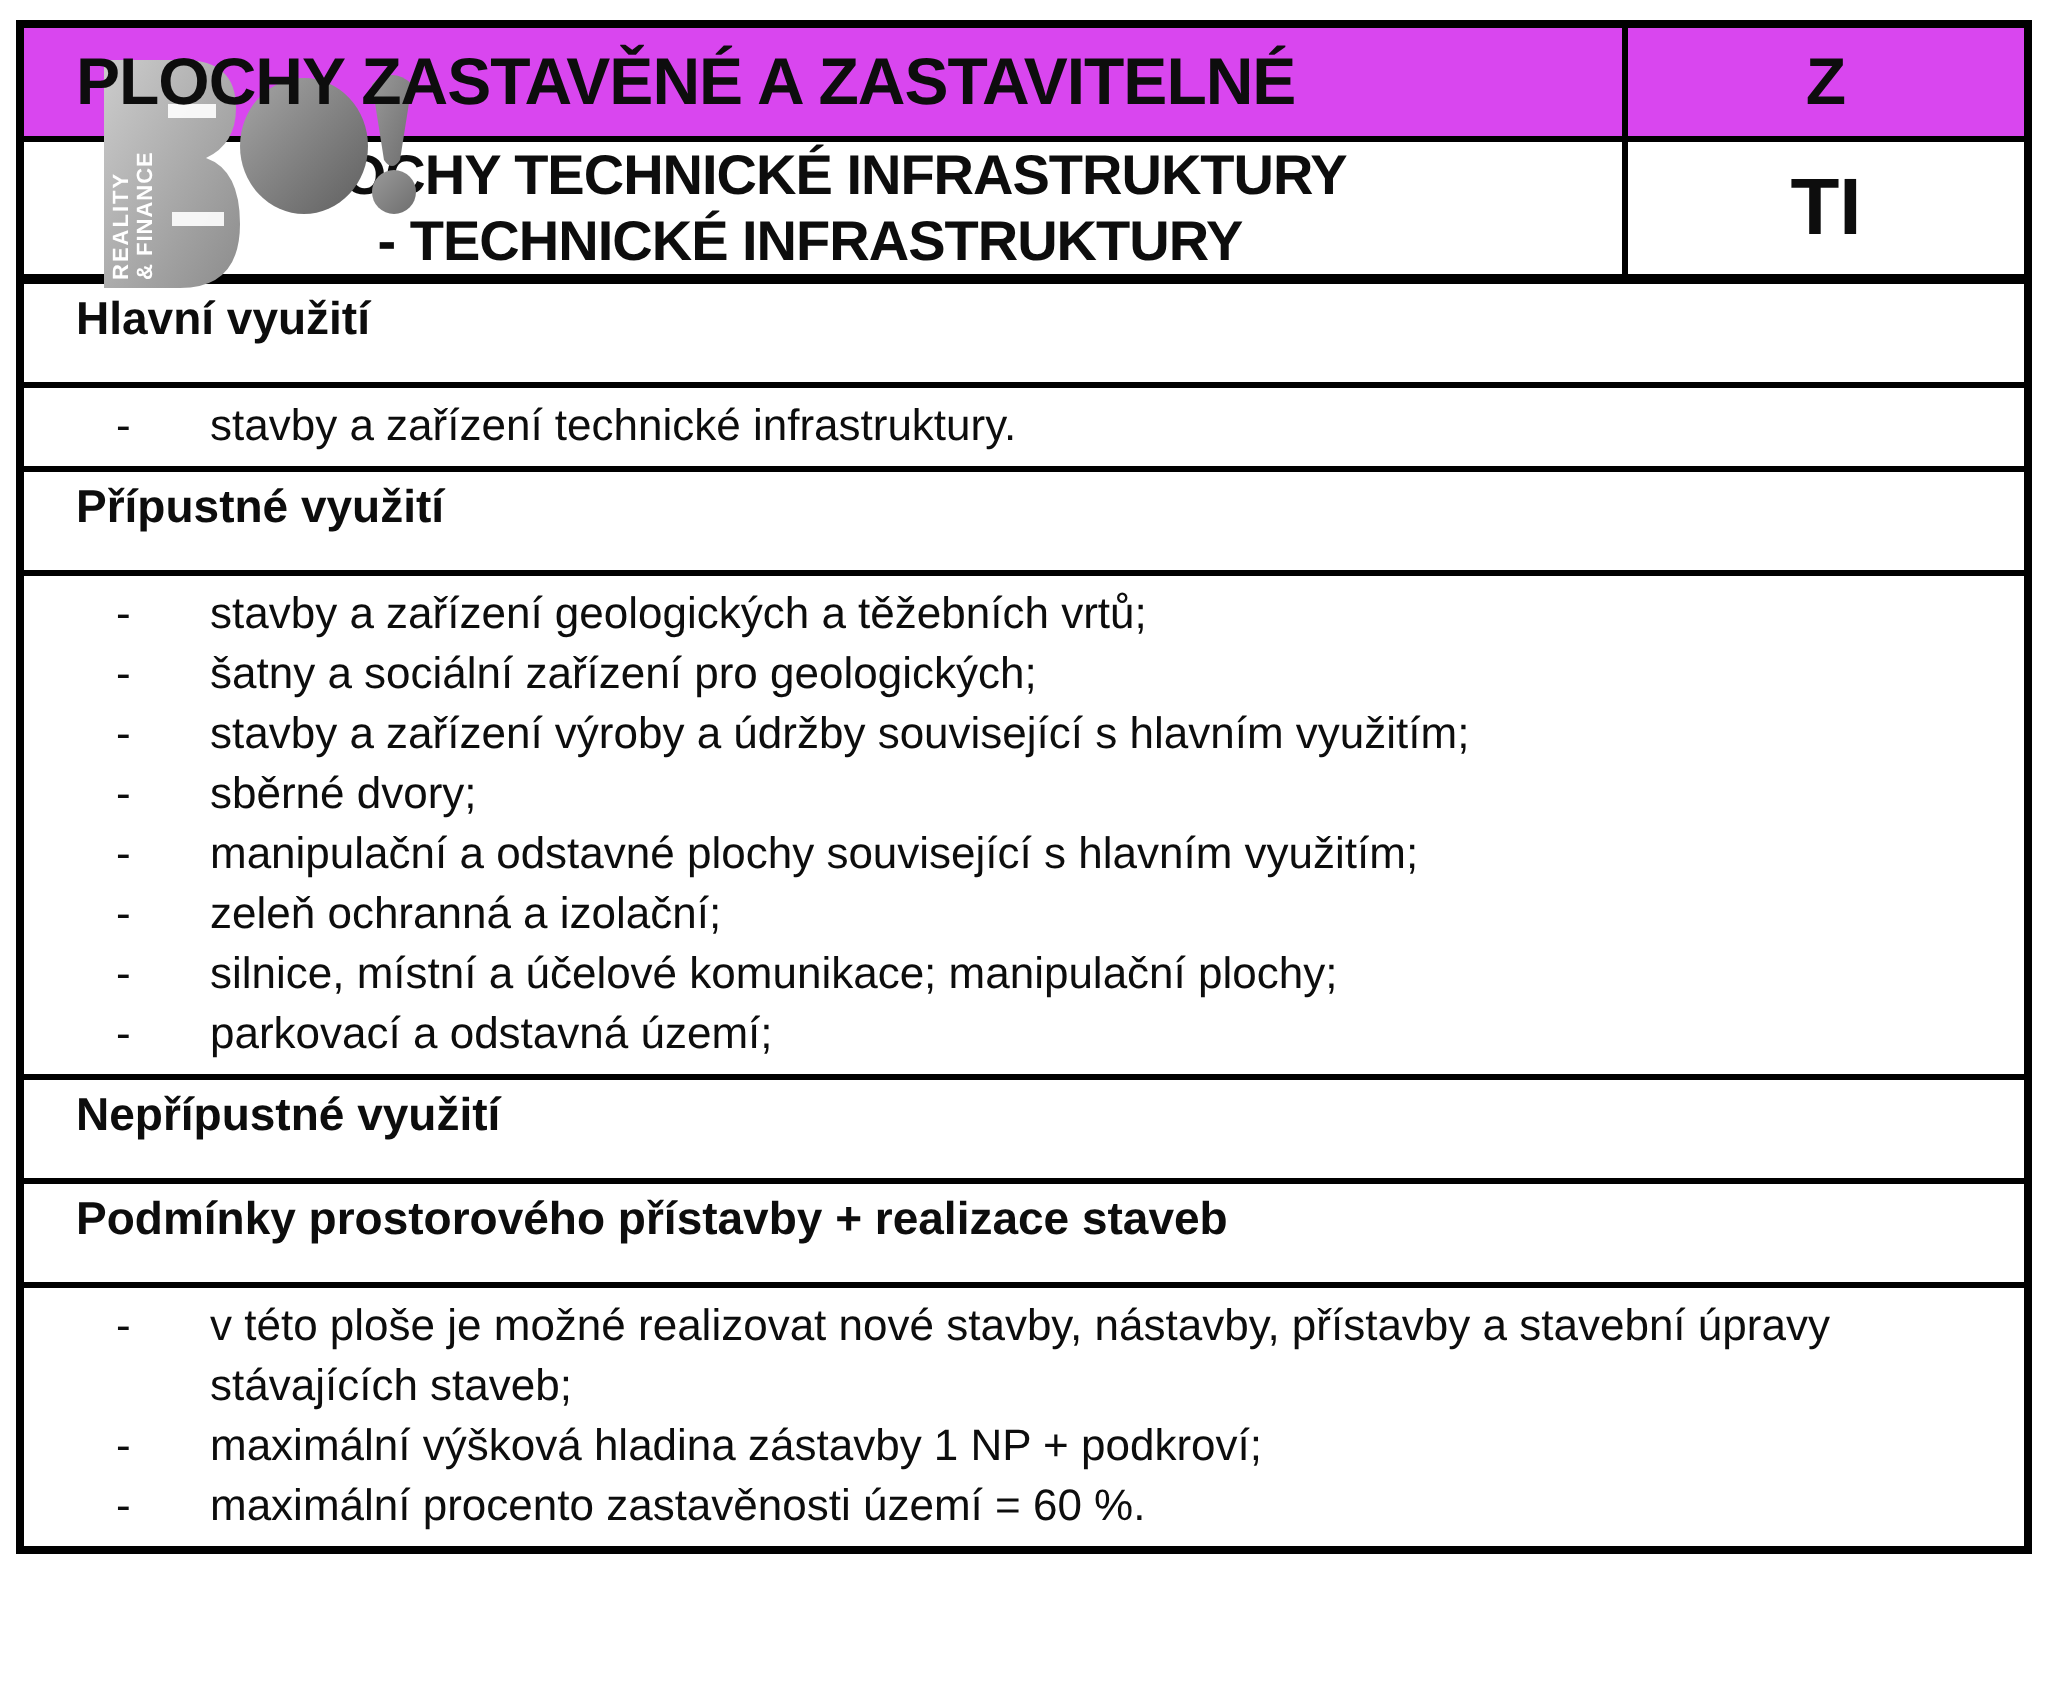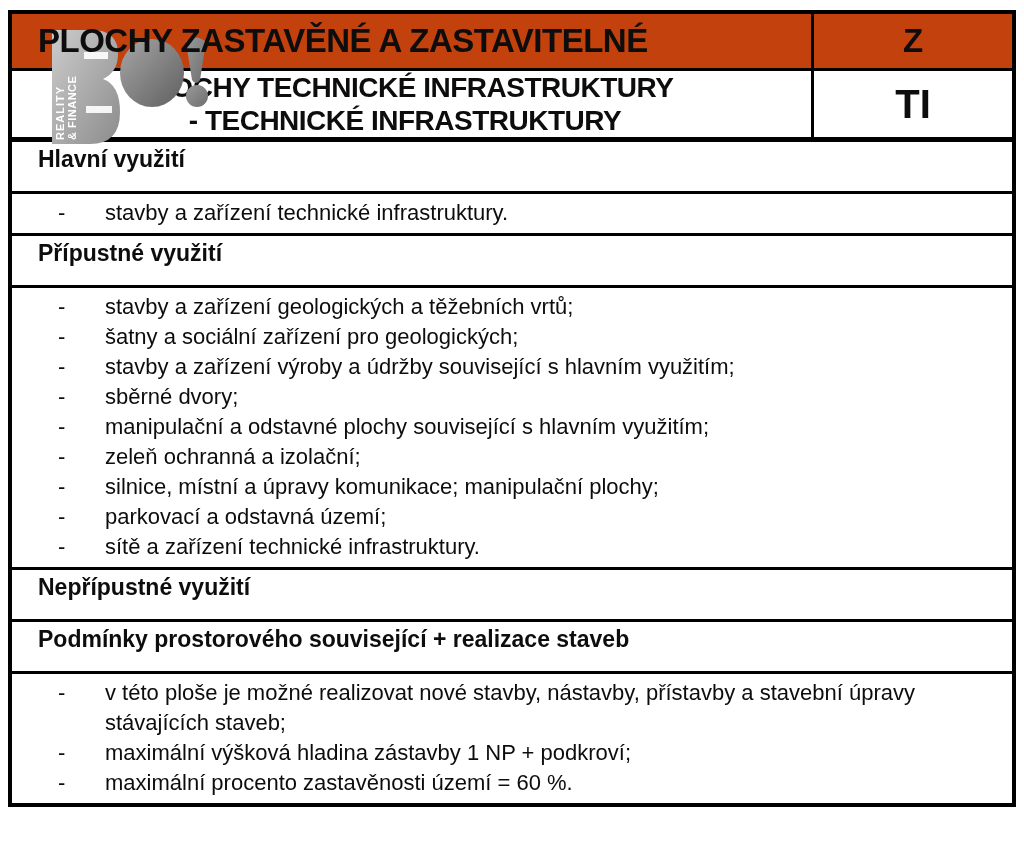--- a/index.html
+++ b/index.html
@@ -12,21 +12,21 @@
 
   .card{
     position:absolute;left:8px;top:10px;width:1008px;box-sizing:border-box;
     border:4px solid #000;background:#fff;
   }
   .row{border-bottom:3px solid #000;box-sizing:border-box;}
   .row:last-child{border-bottom:none;border-radius:17px;}
 
   
   .hdr{display:flex;}
-  .hdr1{background:#c2410c;height:57px;}
+  .hdr1{background:#d946ef;height:57px;}
   .hdr2{height:71px;border-bottom-width:5px;}
   .cl{flex:1;min-width:0;}
   .hdr1 .cl{
     display:flex;align-items:center;padding-left:26px;
     font-weight:bold;font-size:33px;letter-spacing:-0.5px;
     position:relative;z-index:6; 
   }
   .hdr2 .cl{
     display:flex;flex-direction:column;justify-content:center;align-items:center;
     padding-right:13px;font-weight:bold;font-size:28px;line-height:33px;letter-spacing:-0.5px;
@@ -79,28 +79,27 @@
     </div>
 
     <div class="row sec-h">Přípustné využití</div>
     <div class="row sec-b">
       <div class="li"><span>stavby a zařízení geologických a těžebních vrtů;</span></div>
       <div class="li"><span>šatny a sociální zařízení pro geologických;</span></div>
       <div class="li"><span>stavby a zařízení výroby a údržby související s hlavním využitím;</span></div>
       <div class="li"><span>sběrné dvory;</span></div>
       <div class="li"><span>manipulační a odstavné plochy související s hlavním využitím;</span></div>
       <div class="li"><span>zeleň ochranná a izolační;</span></div>
-      <div class="li"><span>silnice, místní a úpravy komunikace; manipulační plochy;</span></div>
+      <div class="li"><span>silnice, místní a účelové komunikace; manipulační plochy;</span></div>
       <div class="li"><span>parkovací a odstavná území;</span></div>
-      <div class="li"><span>sítě a zařízení technické infrastruktury.</span></div>
     </div>
 
     <div class="row sec-h">Nepřípustné využití</div>
 
-    <div class="row sec-h">Podmínky prostorového související + realizace staveb</div>
+    <div class="row sec-h">Podmínky prostorového přístavby + realizace staveb</div>
     <div class="row sec-b">
       <div class="li"><span>v této ploše je možné realizovat nové stavby, nástavby, přístavby a stavební úpravy stávajících staveb;</span></div>
       <div class="li"><span>maximální výšková hladina zástavby 1 NP + podkroví;</span></div>
       <div class="li"><span>maximální procento zastavěnosti území = 60 %.</span></div>
     </div>
 
   </div>
 
   <div class="logo" aria-label="BO!">
     <svg width="165" height="118" viewBox="0 0 165 118" xmlns="http://www.w3.org/2000/svg">

